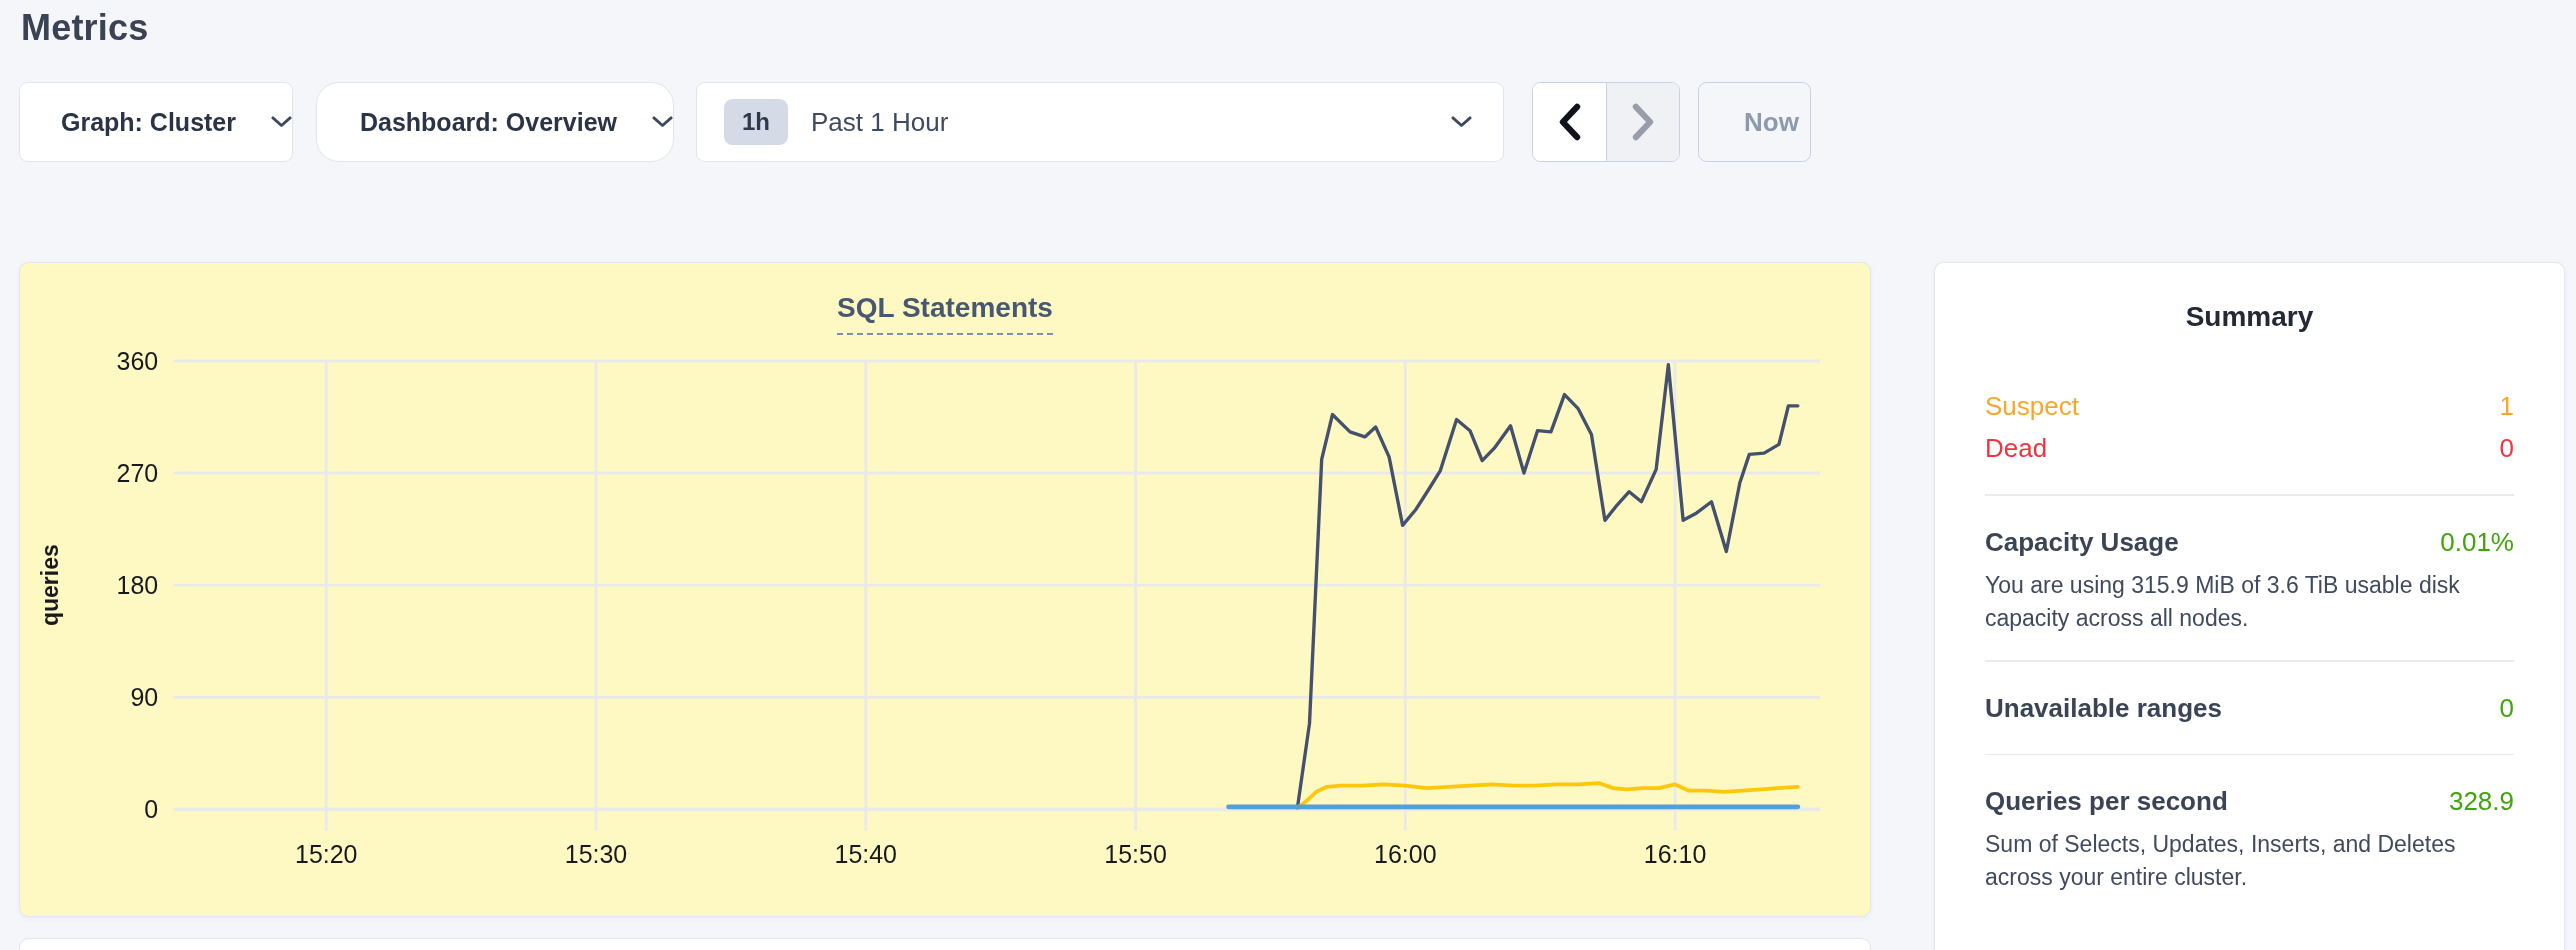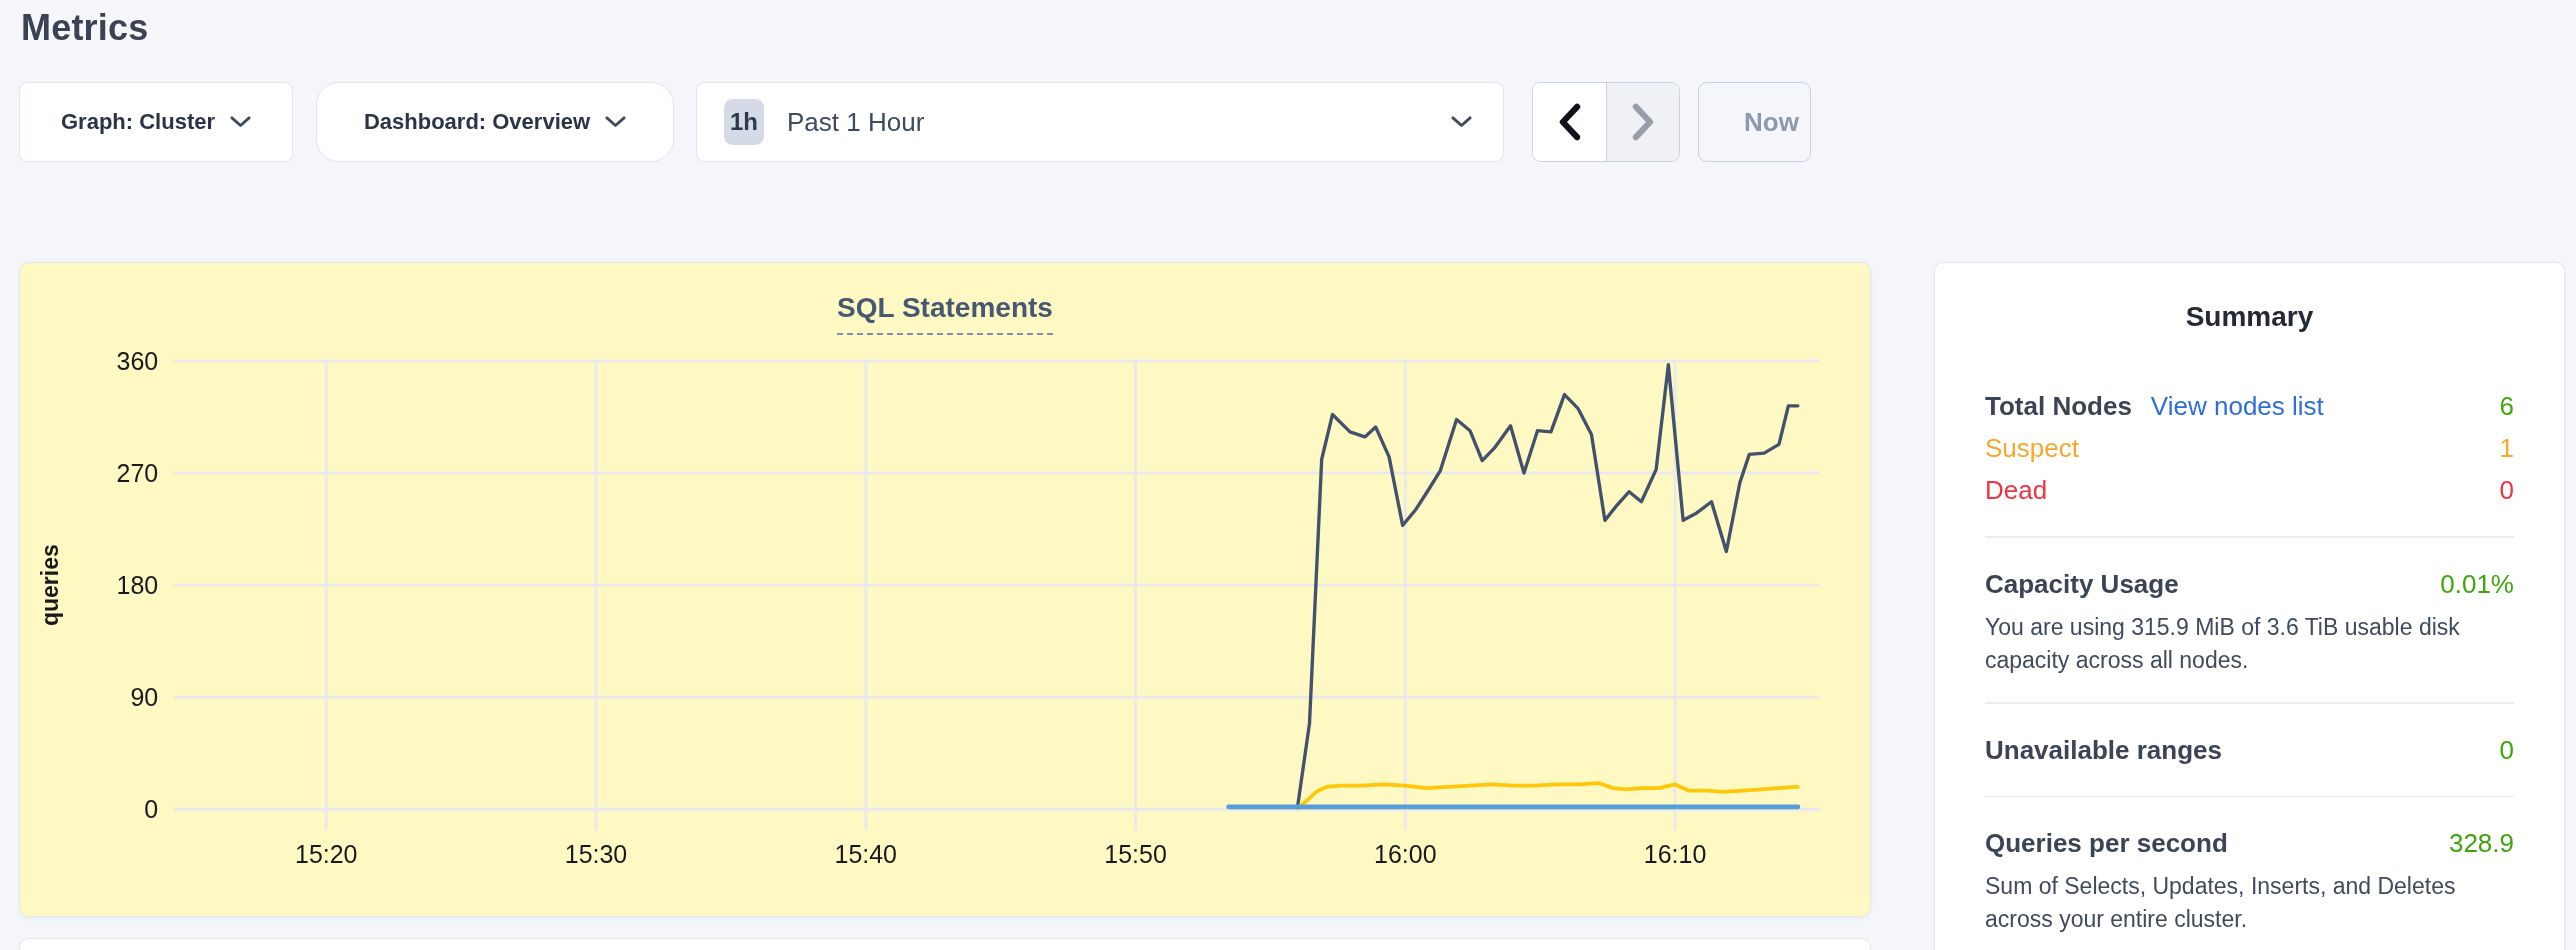--- a/index.html
+++ b/index.html
@@ -20,33 +20,33 @@
   .controls{
     position:absolute;left:19px;top:82px;
     display:flex;align-items:stretch;height:80px;
   }
   .ctl{
     box-sizing:border-box;height:80px;
     background:#ffffff;border:1.9px solid #e0e4ee;border-radius:8.6px;
     display:flex;align-items:center;cursor:pointer;
   }
   .dropdown{
-    justify-content:center;gap:15px;
-    font-size:22px;font-weight:700;color:#2a3446;
+    justify-content:flex-end;gap:35px;
+    font-size:25px;font-weight:700;color:#2a3446;
   }
   .dd-graph{width:274px;margin-right:23px;}
   .dd-dashboard{width:358px;margin-right:22px;border-radius:23px;}
   .chev{flex:0 0 auto;}
   .time-selector{
     width:808px;margin-right:28px;position:relative;
     padding:0 0 0 27px;justify-content:flex-start;
   }
   .time-badge{
     display:inline-flex;align-items:center;justify-content:center;
-    width:40px;height:46px;border-radius:8.6px;
+    width:64px;height:46px;border-radius:8.6px;
     background:#d5dae7;color:#30394c;
     font-size:24px;font-weight:700;
   }
   .time-label{
     margin-left:23px;font-size:26px;font-weight:500;color:#3e4a5e;
   }
   .time-selector .chev{position:absolute;right:31px;top:32px;}
   .arrow-group{
     display:flex;height:80px;box-sizing:border-box;
     border:1.9px solid #c8d1e2;border-radius:8.6px;overflow:hidden;
@@ -186,26 +186,20 @@
       <polyline points="1330.6,567.7 1343.2,479.5 1355.9,204.5 1367.1,157.8 1385.4,175.9 1400.9,181.1 1412.1,170.8 1426.1,201.9 1440.2,273.2 1454.2,256.4 1468.3,234.3 1479.5,216.2 1496.4,163.0 1510.4,174.6 1523.1,205.8 1535.7,192.8 1552.6,169.5 1566.6,218.8 1580.7,174.6 1594.7,175.9 1608.8,137.0 1622.8,151.3 1636.9,178.5 1650.9,268.0 1662.2,253.8 1676.2,238.2 1688.9,248.6 1704.3,214.9 1717.0,105.9 1732.4,268.0 1746.5,260.3 1761.9,248.6 1777.4,300.5 1791.4,229.1 1801.3,199.3 1816.7,198.0 1832.2,188.9 1842.0,148.7 1851.9,148.7" fill="none" stroke="#44516d" stroke-width="3.5" stroke-linejoin="round" stroke-linecap="round"></polyline>
       <polyline points="1330.6,567.7 1339.0,561.2 1350.3,550.8 1361.5,545.6 1375.6,544.4 1398.0,544.4 1420.5,543.1 1443.0,544.4 1465.5,546.9 1488.0,545.6 1510.4,544.4 1532.9,543.1 1555.4,544.4 1577.9,544.4 1600.4,543.1 1622.8,543.1 1645.3,541.8 1659.4,546.9 1673.4,548.2 1690.3,546.9 1707.1,546.9 1724.0,543.1 1738.1,549.5 1757.7,549.5 1774.6,550.8 1794.3,549.5 1813.9,548.2 1830.8,546.9 1851.9,545.6" fill="none" stroke="#fec709" stroke-width="4" stroke-linejoin="round" stroke-linecap="round"></polyline>
       <polyline points="1258.9,566.4 1851.9,566.4" fill="none" stroke="#549fd7" stroke-width="5" stroke-linejoin="round" stroke-linecap="round"></polyline>
     </svg>
 </section>
 
 <aside class="summary-card">
   <h3 class="summary-title">Summary</h3>
   <div class="sum-rows">
     <div class="sum-row">
-      <span class="lbl-bold">Total Nodes</span>
-      <span class="link">View nodes list</span>
-      <span class="spacer"></span>
-      <span class="green">6</span>
-    </div>
-    <div class="sum-row">
       <span class="orange">Suspect</span>
       <span class="spacer"></span>
       <span class="orange">1</span>
     </div>
     <div class="sum-row">
       <span class="red">Dead</span>
       <span class="spacer"></span>
       <span class="red">0</span>
     </div>
 

